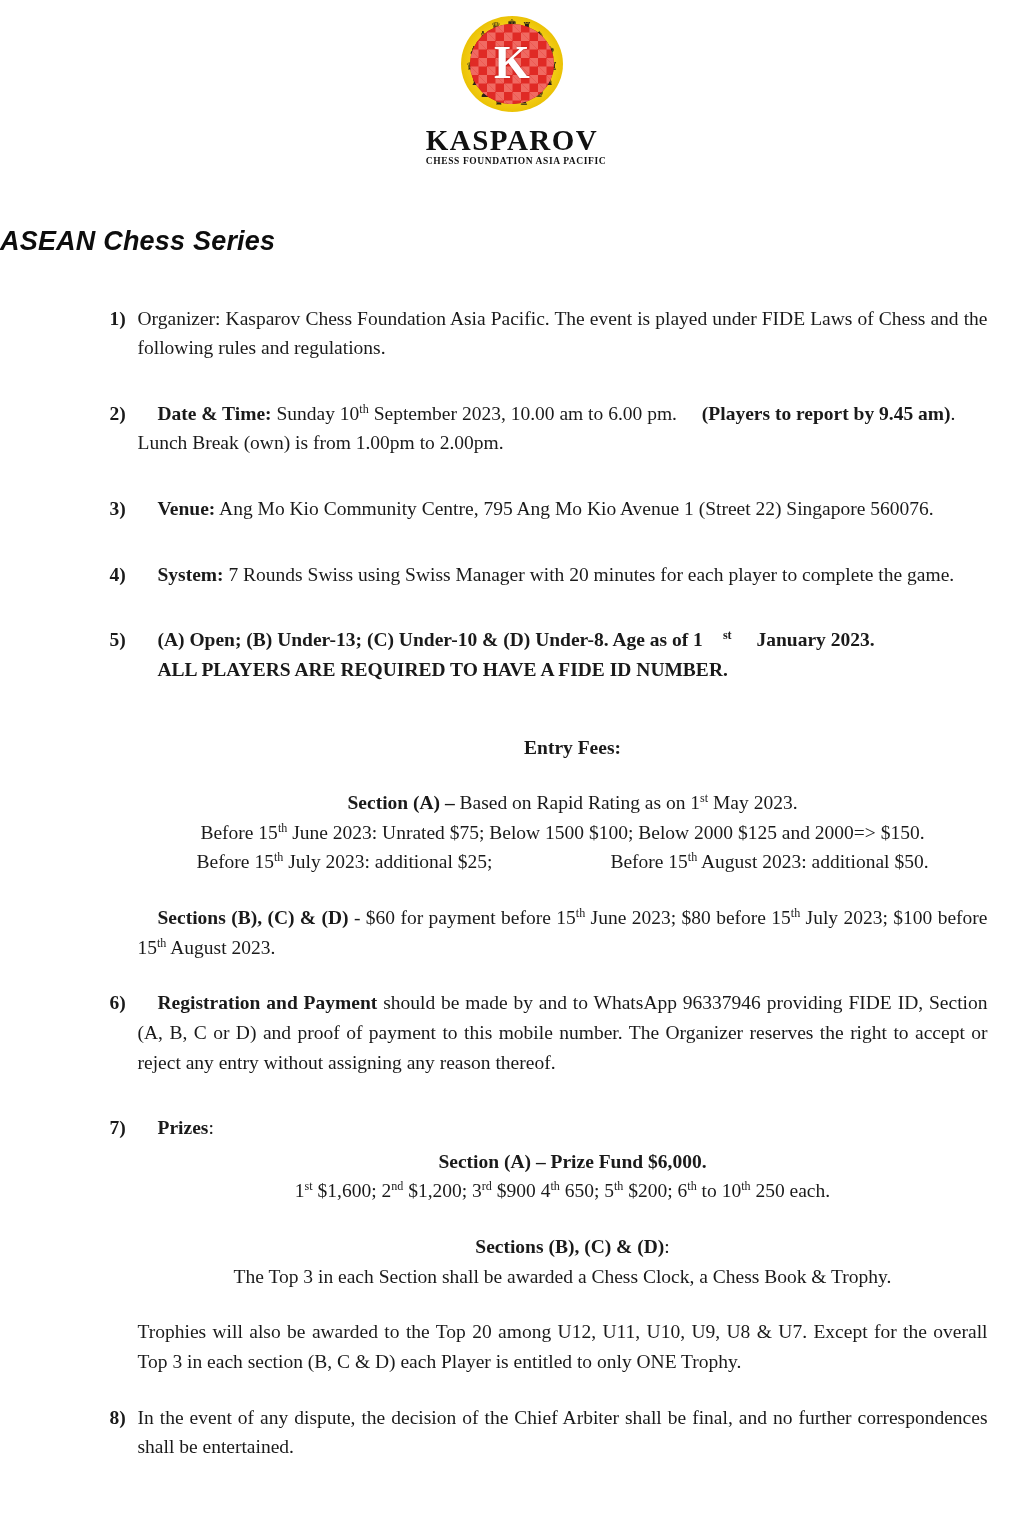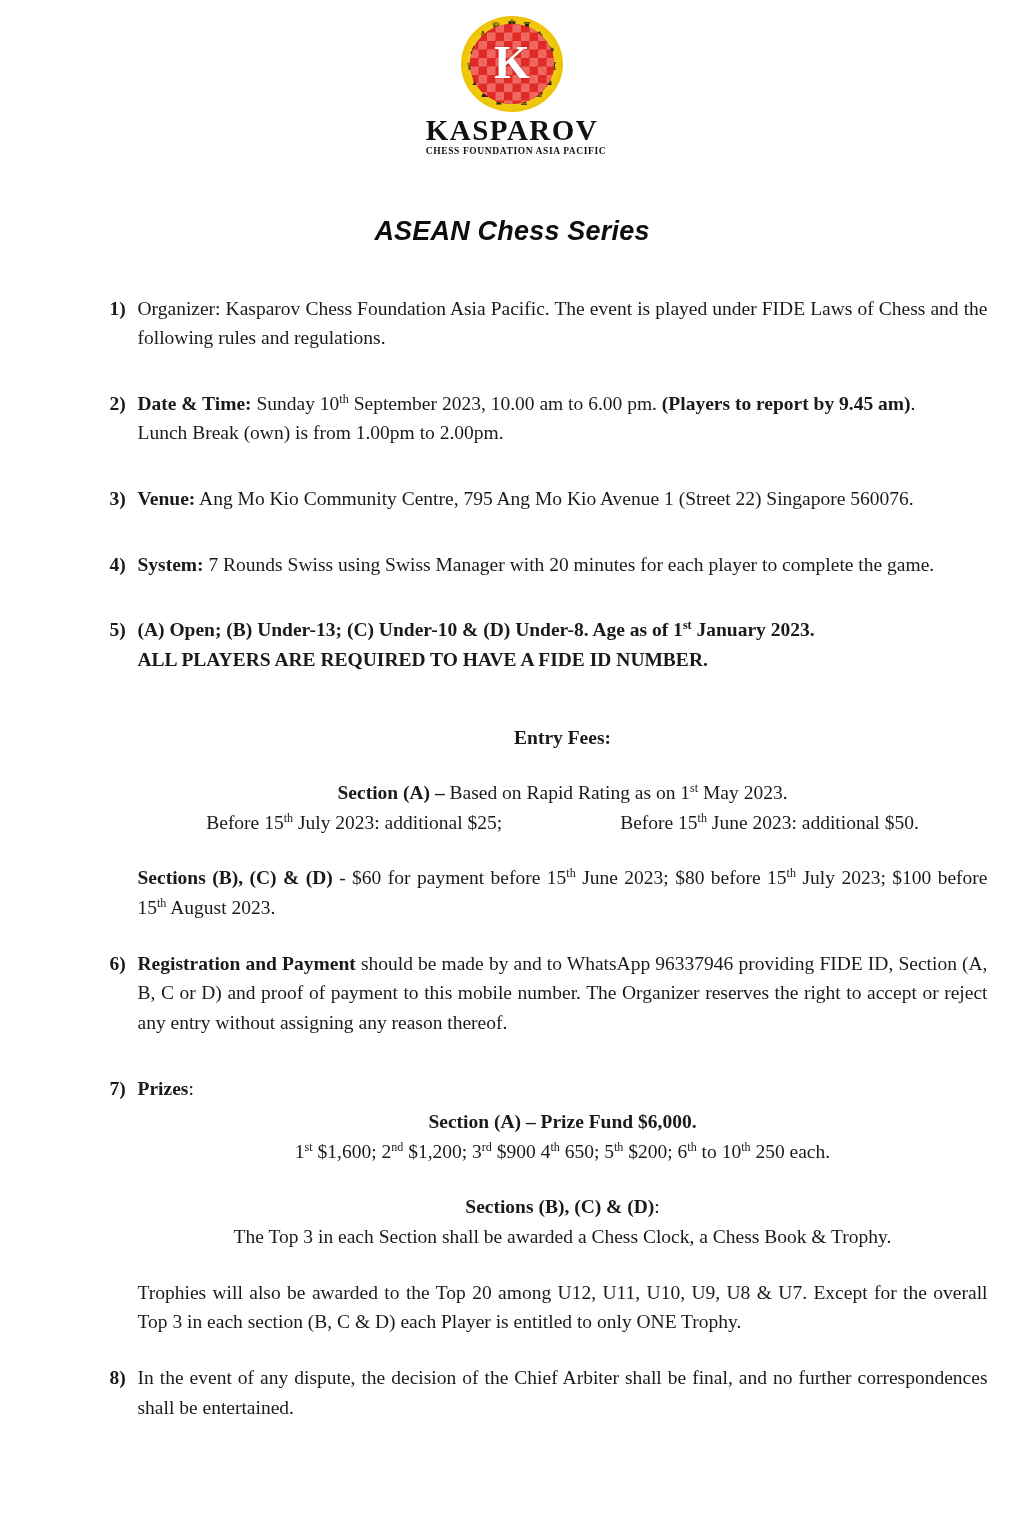--- a/index.html
+++ b/index.html
@@ -85,42 +85,42 @@
     width: 102px;
     height: 96px;
   }
   .logo-pieces span {
     position: absolute;
     font-size: 11px;
     line-height: 11px;
     color: #2a2118;
   }
   .logo-wordmark {
-    margin-top: 3px;
+    margin-top: 13px;
     font-family: "Liberation Serif", serif;
     font-weight: bold;
     font-size: 29px;
     letter-spacing: 1.5px;
     color: #111111;
     line-height: 1.05;
   }
   .logo-subtitle {
     font-family: "Liberation Serif", serif;
     font-weight: bold;
     font-size: 9.5px;
     letter-spacing: 0.6px;
     color: #111111;
     margin-top: 1px;
     margin-left: 8px;
   }
 
   
   .doc-title {
     margin-top: 56px;
-    text-align: center;
+    text-align: left;
     font-family: "Liberation Sans", sans-serif;
     font-weight: bold;
     font-style: italic;
     font-size: 27px;
     line-height: 1.45;
     color: #0d0d0d;
     letter-spacing: 0.2px;
   }
 
   
@@ -150,21 +150,21 @@
     top: 0;
     font-weight: bold;
   }
   .sub {
     padding-left: 28px;
     font-size: 19.5px;
     line-height: 1.52;
     text-align: center;
   }
   .sub.justify { text-align: justify; }
-  b, .b { font-weight: bold; }
+  b, .b { font-weight: bold; margin-left: 20px; }
   sup {
     font-size: 0.62em;
     vertical-align: super;
     line-height: 0;
   }
   .gap-sm { height: 14px; }
   .gap-md { height: 26px; }
   .tabgap { display: inline-block; width: 118px; }
   .line { display: block; }
 </style>
@@ -246,21 +246,22 @@
       <div class="gap-md"></div>
 
       <div class="sub">
         <b>Entry Fees:</b>
       </div>
 
       <div class="gap-md"></div>
 
       <div class="sub">
         <span class="line"><b>Section (A) – </b><span>Based on Rapid Rating as on 1</span><sup>st</sup><span> May 2023.</span></span>
-        <span class="line"><span>Before 15</span><sup>th</sup><span> July 2023: additional $25;</span><span class="tabgap"></span><span>Before 15</span><sup>th</sup><span> June 2023: additional $50.</span></span>
+        <span class="line"><span>Before 15</span><sup>th</sup><span> June 2023: Unrated $75; Below 1500 $100; Below 2000 $125 and 2000=&gt; $150.</span></span>
+        <span class="line"><span>Before 15</span><sup>th</sup><span> July 2023: additional $25;</span><span class="tabgap"></span><span>Before 15</span><sup>th</sup><span> August 2023: additional $50.</span></span>
       </div>
 
       <div class="gap-md"></div>
 
       <div class="sub justify">
         <b>Sections (B), (C) &amp; (D)</b><span> - $60 for payment before 15</span><sup>th</sup><span> June 2023; $80 before 15</span><sup>th</sup><span> July 2023; $100 before 15</span><sup>th</sup><span> August 2023.</span>
       </div>
 
       <div class="gap-md"></div>
 

